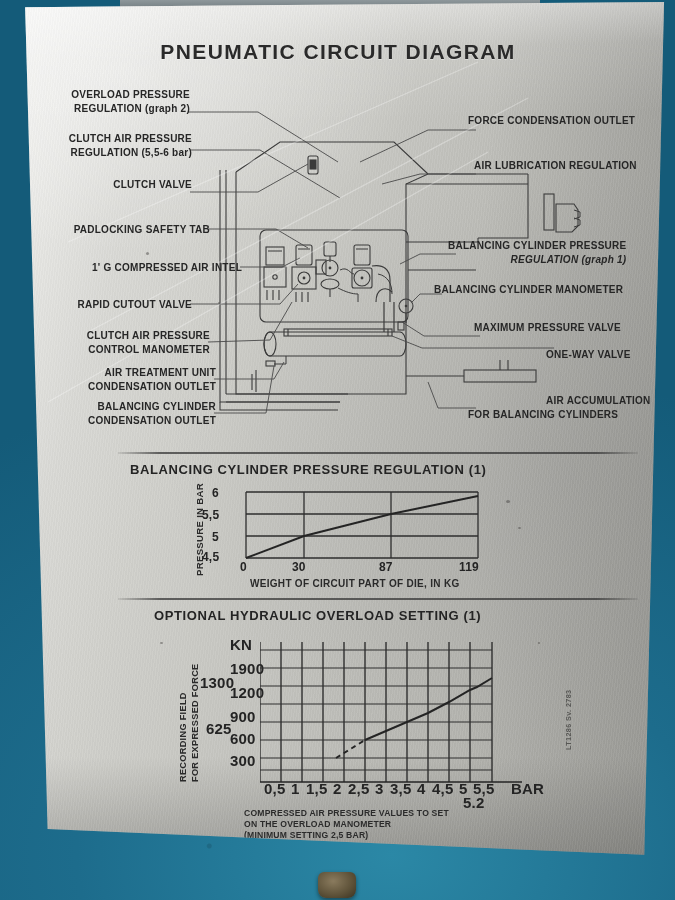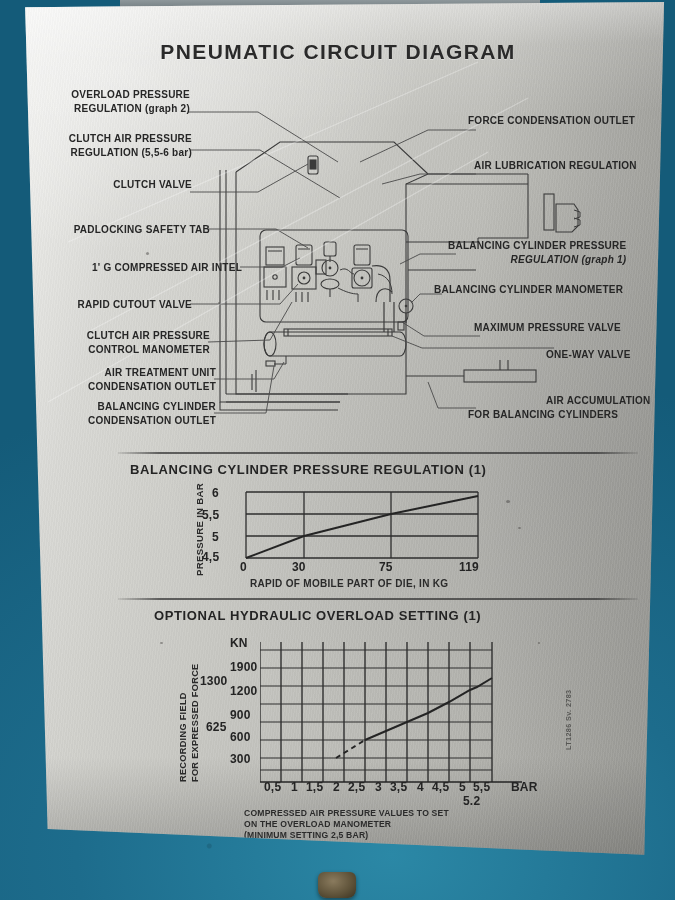--- a/index.html
+++ b/index.html
@@ -106,21 +106,21 @@
   .chart{ position:absolute; }
   .axis-title{
     position:absolute; font-size:9.6px; font-weight:700; letter-spacing:.3px;
     color:#2a2a2a; white-space:nowrap;
   }
   .vaxis-title{ transform-origin: 0 0; transform: rotate(-90deg); }
   .tick{
     position:absolute; font-size:12px; font-weight:700; color:#242424;
     white-space:nowrap;
   }
-  .tick.sm{ font-size:12px;text-align:right; }
+  .tick.sm{ font-size:15px;text-align:right; }
   .caption{
     position:absolute; font-size:8.6px; font-weight:700; line-height:11px;
     letter-spacing:.2px; color:#2b2b2b; white-space:nowrap;
   }
   #serial{
     position:absolute; left:556px; top:748px;
     font-size:7.2px; font-weight:700; letter-spacing:.4px; color:#4a4a48;
     transform-origin: 0 0; transform: rotate(-90deg);
     white-space:nowrap; opacity:.85;
   }
@@ -336,24 +336,24 @@
           <line x1="2" y1="2" x2="2" y2="68"></line>
           <line x1="60" y1="2" x2="60" y2="68"></line>
           <line x1="147" y1="2" x2="147" y2="68"></line>
           <line x1="234" y1="2" x2="234" y2="68"></line>
         </g>
         <polyline points="2,68 60,46 147,24 234,6" stroke="#242424" stroke-width="2" fill="none"></polyline>
       </svg>
 
       <div class="tick" style="left:54px;top:70px">0</div>
       <div class="tick" style="left:106px;top:70px">30</div>
-      <div class="tick" style="left:193px;top:70px">75</div>
+      <div class="tick" style="left:193px;top:70px">87</div>
       <div class="tick" style="left:273px;top:70px">119</div>
 
-      <div class="axis-title" style="left:64px;top:88px;font-size:10px">RAPID OF MOBILE PART OF DIE, IN KG</div>
+      <div class="axis-title" style="left:64px;top:88px;font-size:10px">WEIGHT OF CIRCUIT PART OF DIE, IN KG</div>
     </div>
 
     <div class="rule" style="left:110px;top:596px;width:520px"></div>
 
     <div class="section-title" style="left:146px;top:606px">OPTIONAL HYDRAULIC OVERLOAD SETTING (1)</div>
 
     <div class="chart" id="chart2" style="left:168px;top:634px;width:380px;height:175px">
       <div class="axis-title vaxis-title" style="left:2px;top:146px;font-size:9.2px">RECORDING FIELD</div>
       <div class="axis-title vaxis-title" style="left:14px;top:146px;font-size:9.2px">FOR EXPRESSED FORCE</div>
 

